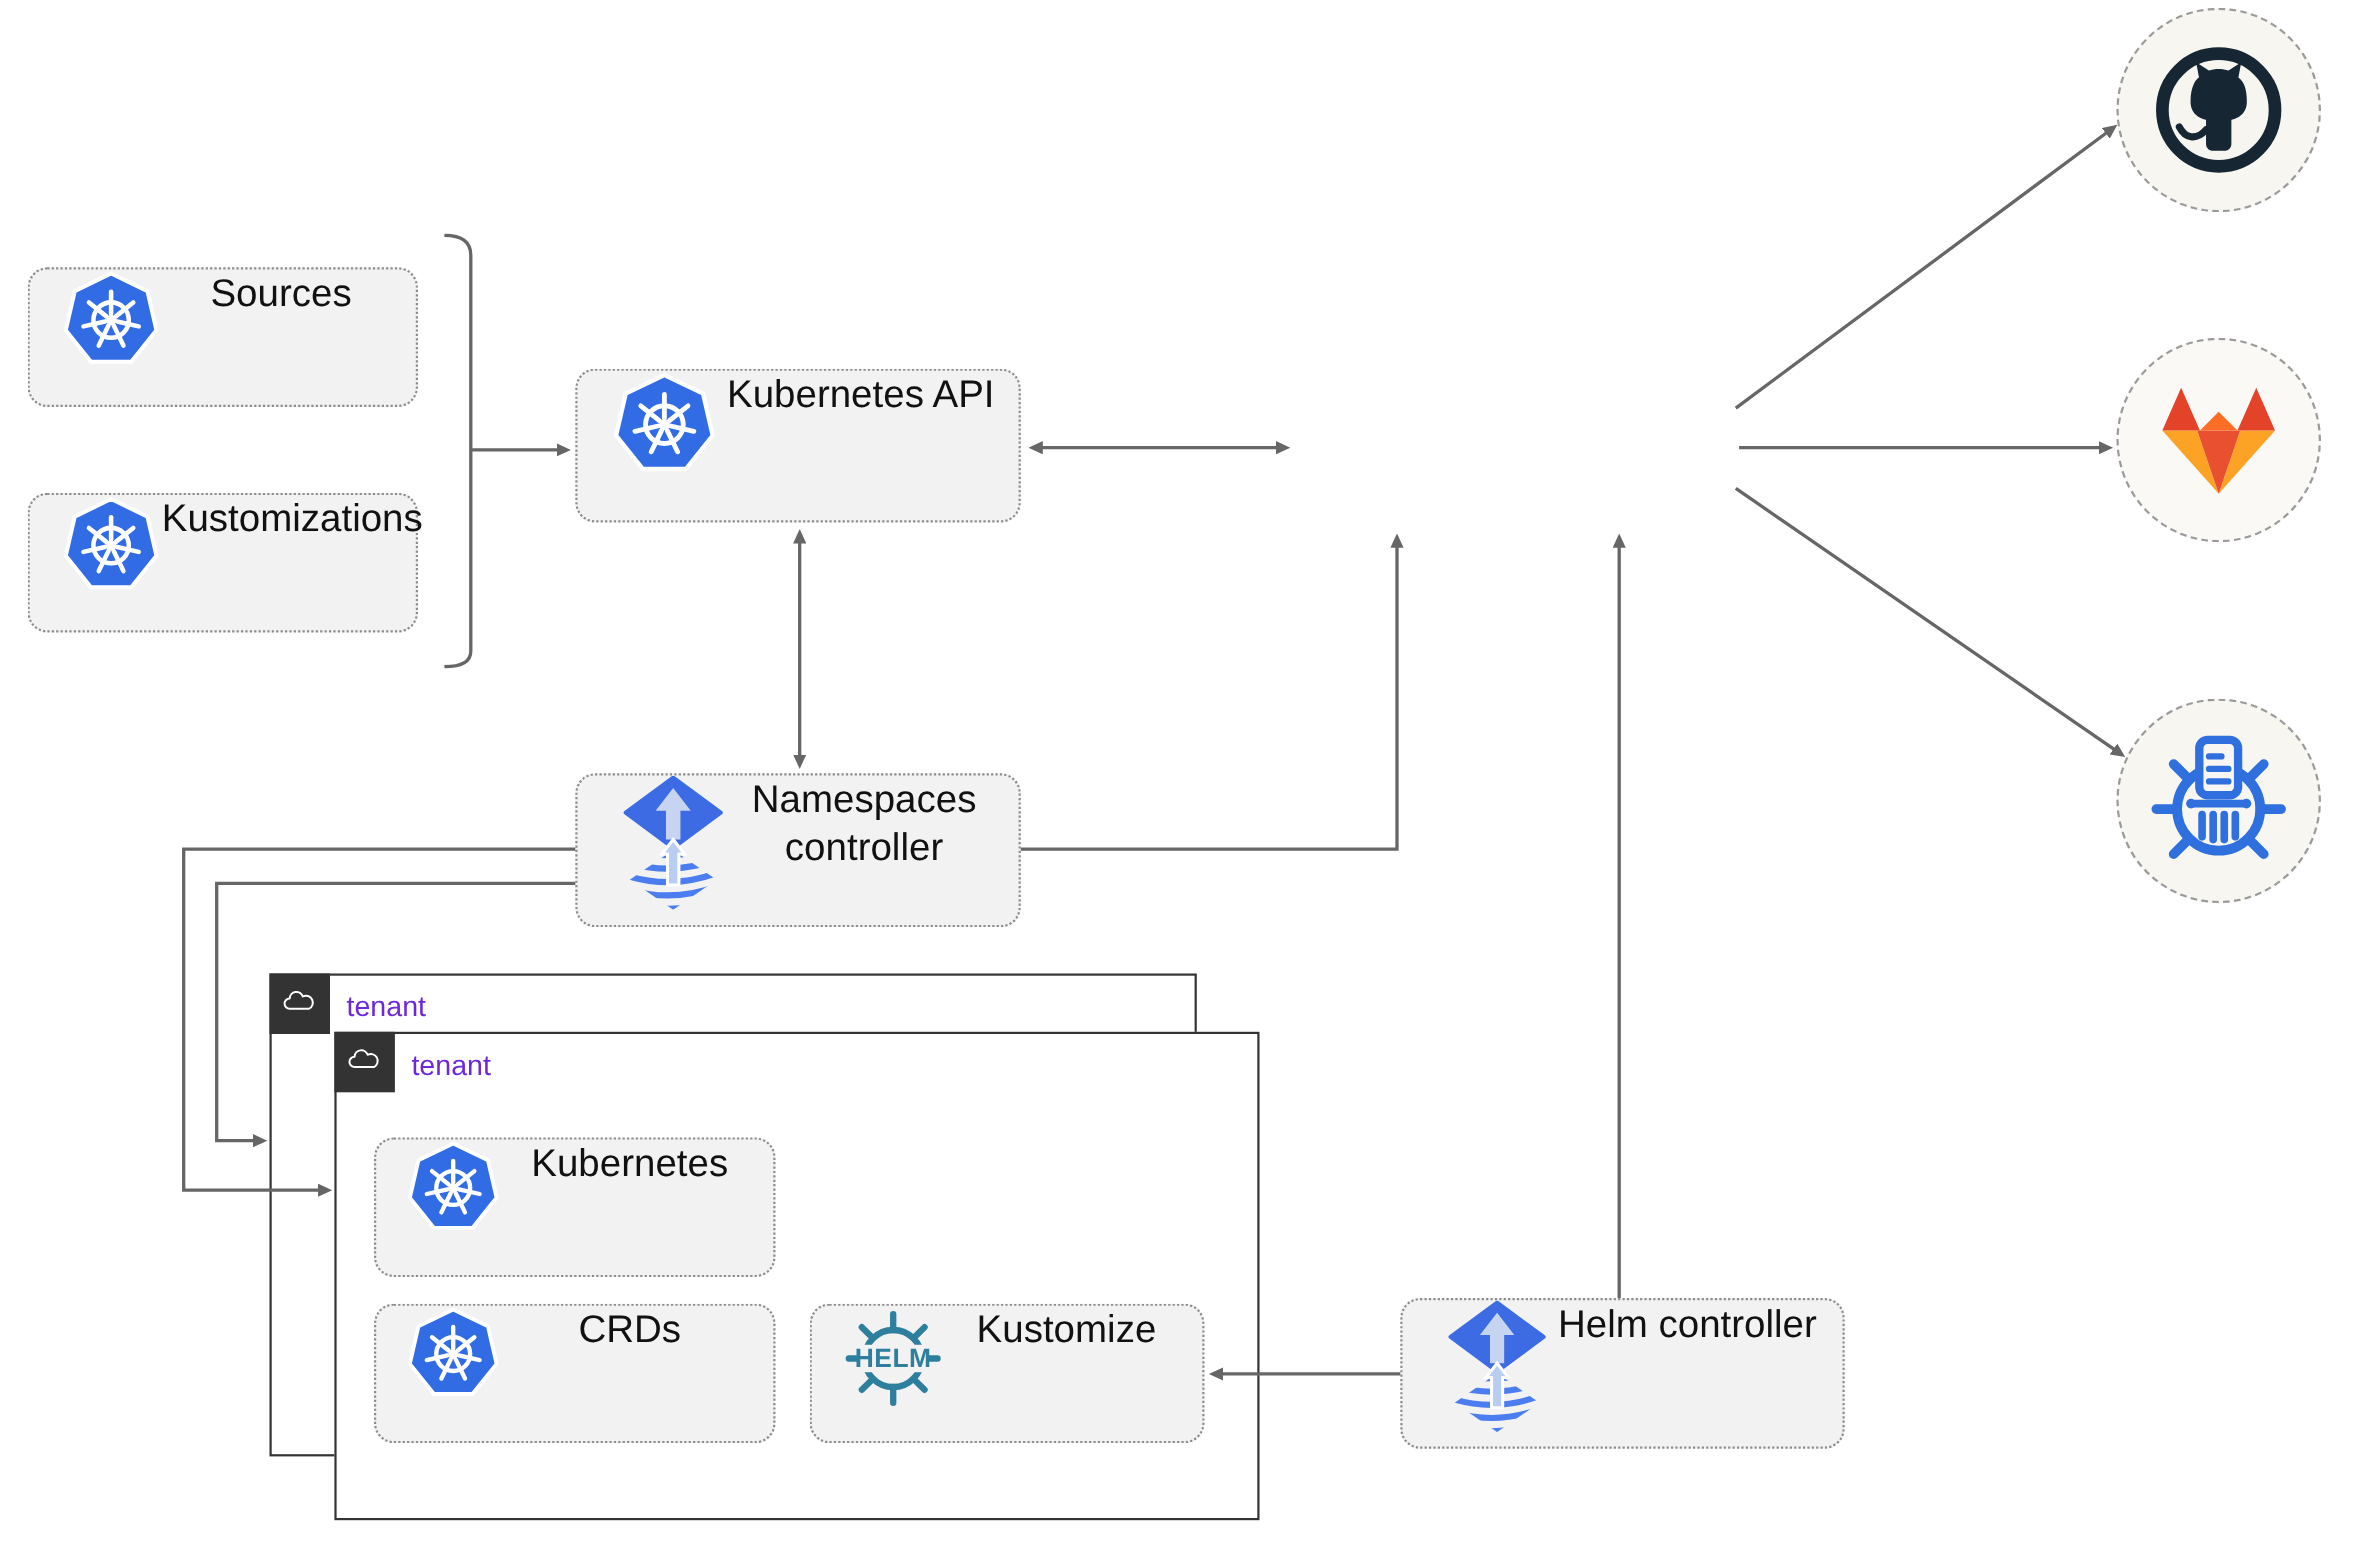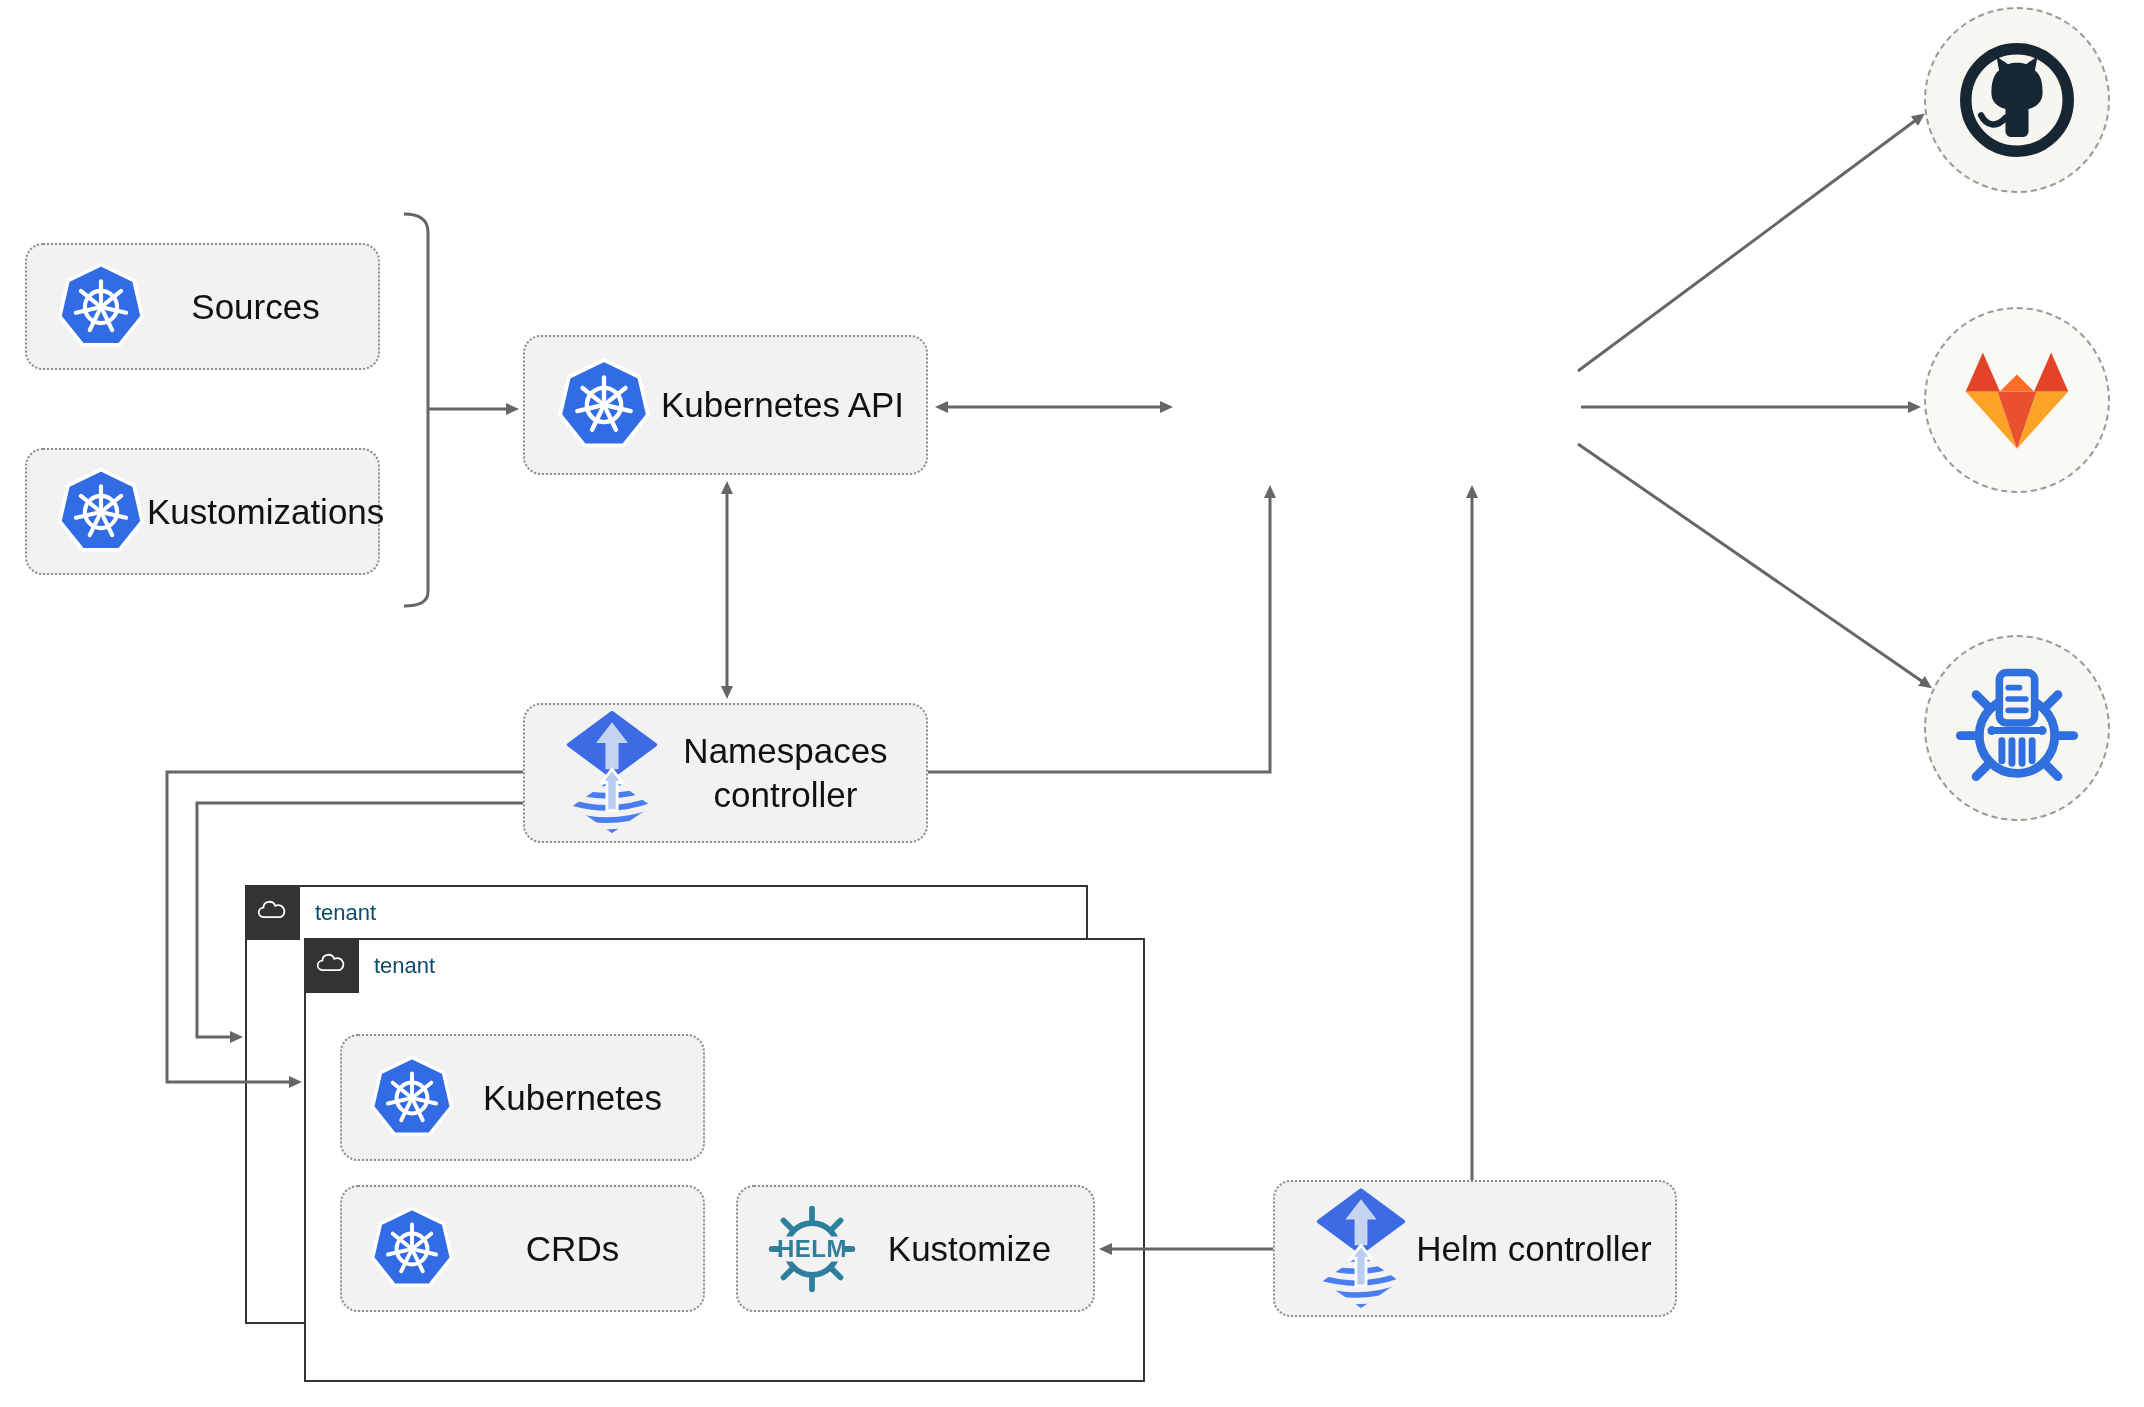--- a/index.html
+++ b/index.html
@@ -1,30 +1,30 @@
 <!DOCTYPE html>
 <html><head>
 <meta charset="utf-8">
 <style>
   html,body{margin:0;padding:0;background:#ffffff;}
   .stage{position:relative;width:2144px;height:1407px;background:#ffffff;overflow:hidden;
          font-family:"Liberation Sans", sans-serif;color:#111;}
   svg{display:block;}
   .connectors{position:absolute;left:0;top:0;width:2144px;height:1407px;pointer-events:none;z-index:40;}
   .node{position:absolute;box-sizing:border-box;background:#f2f2f2;border:2px dotted #8c8c8c;
-        border-radius:18px;display:flex;align-items:center;z-index:20;}
+        border-radius:18px;display:flex;align-items:flex-start;z-index:20;}
   .node .nicon{flex:0 0 auto;display:flex;align-items:center;justify-content:center;}
   .node .nlabel{flex:1 1 auto;text-align:center;font-size:35px;line-height:1.25;color:#111;
         padding-right:14px;white-space:pre-line;}
   .node.two-line .nlabel{max-width:240px;margin:0 auto;}
   .tenant{position:absolute;box-sizing:border-box;background:#ffffff;border:2.5px solid #333;z-index:10;}
   .tenant.inner-t{z-index:15;}
   .tenant-tab{position:absolute;left:-2.5px;top:-2.5px;width:55px;height:55px;background:#333;
         display:flex;align-items:center;justify-content:center;}
-  .tenant-label{position:absolute;left:68px;top:13px;font-size:22px;color:#0c4a6e;}
+  .tenant-label{position:absolute;left:68px;top:13px;font-size:26px;color:#6d28d9;}
   .endpoint{position:absolute;width:186px;height:186px;border-radius:50%;border:2px dashed #9a9a9a;
         background:#f7f6f1;box-sizing:border-box;display:flex;align-items:center;justify-content:center;z-index:20;}
 </style>
 </head>
 <body>
 
 <div class="stage">
 
   <svg width="0" height="0" style="position:absolute" aria-hidden="true">
     <defs>

